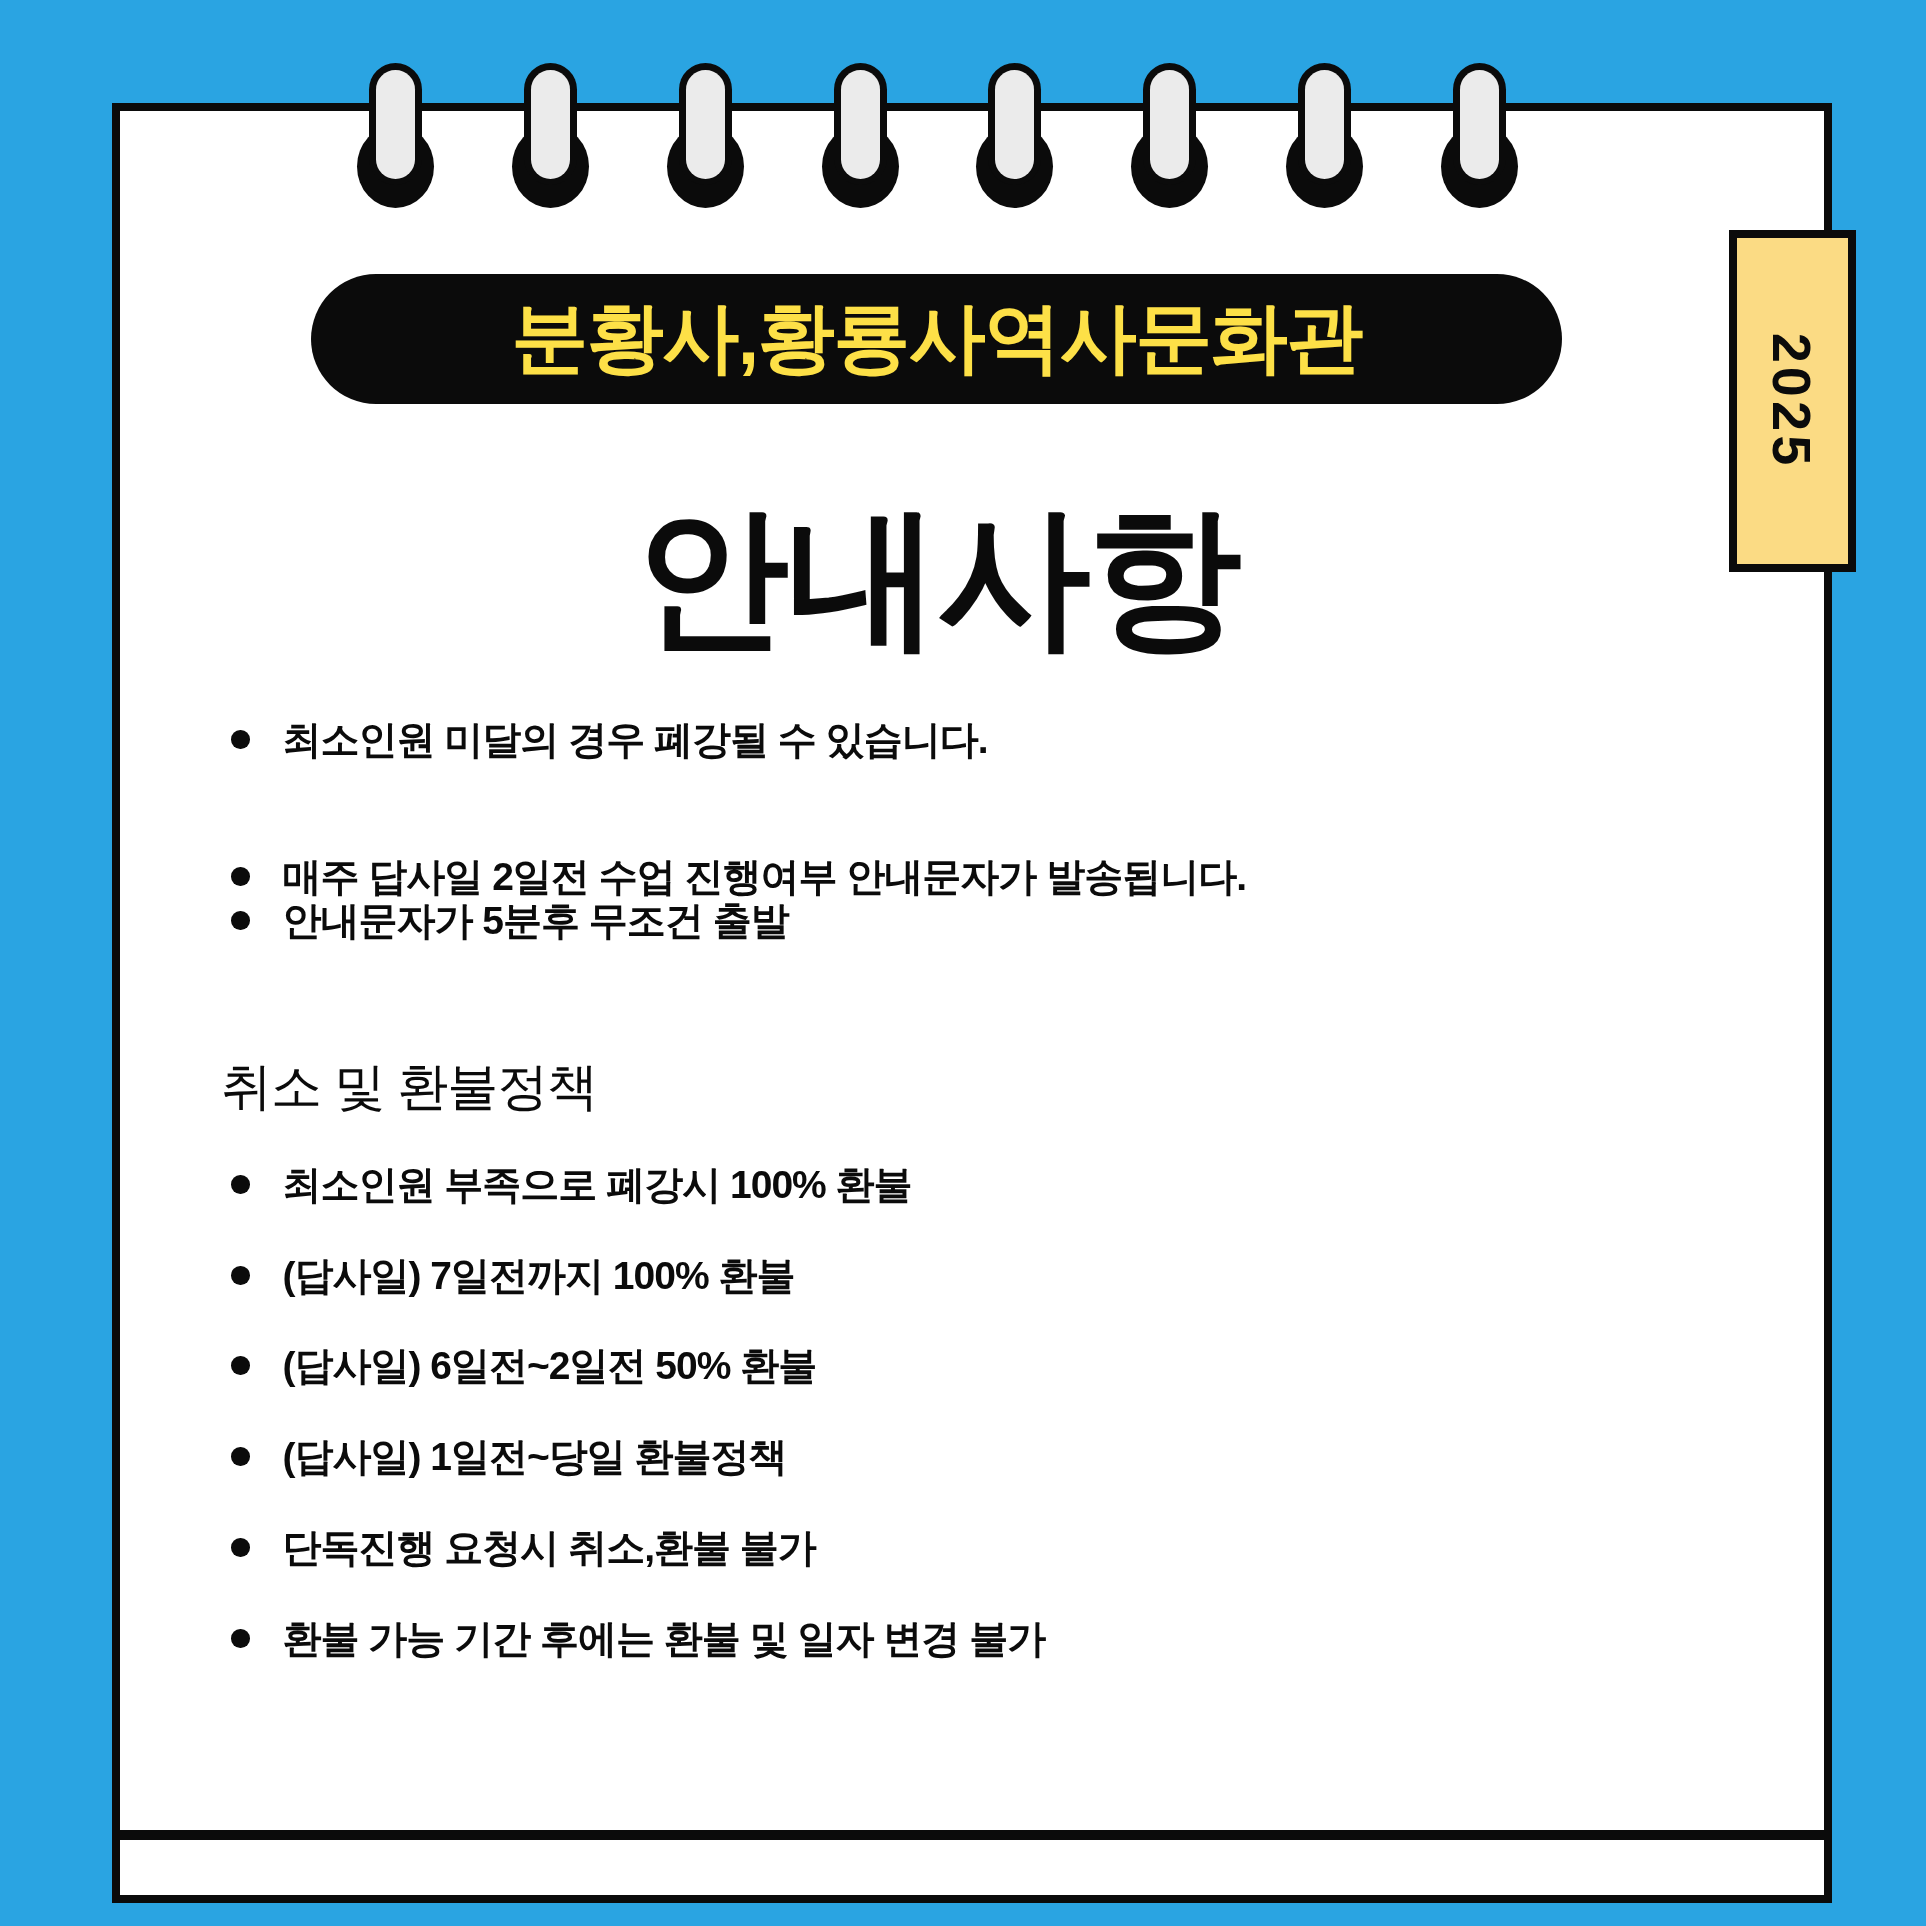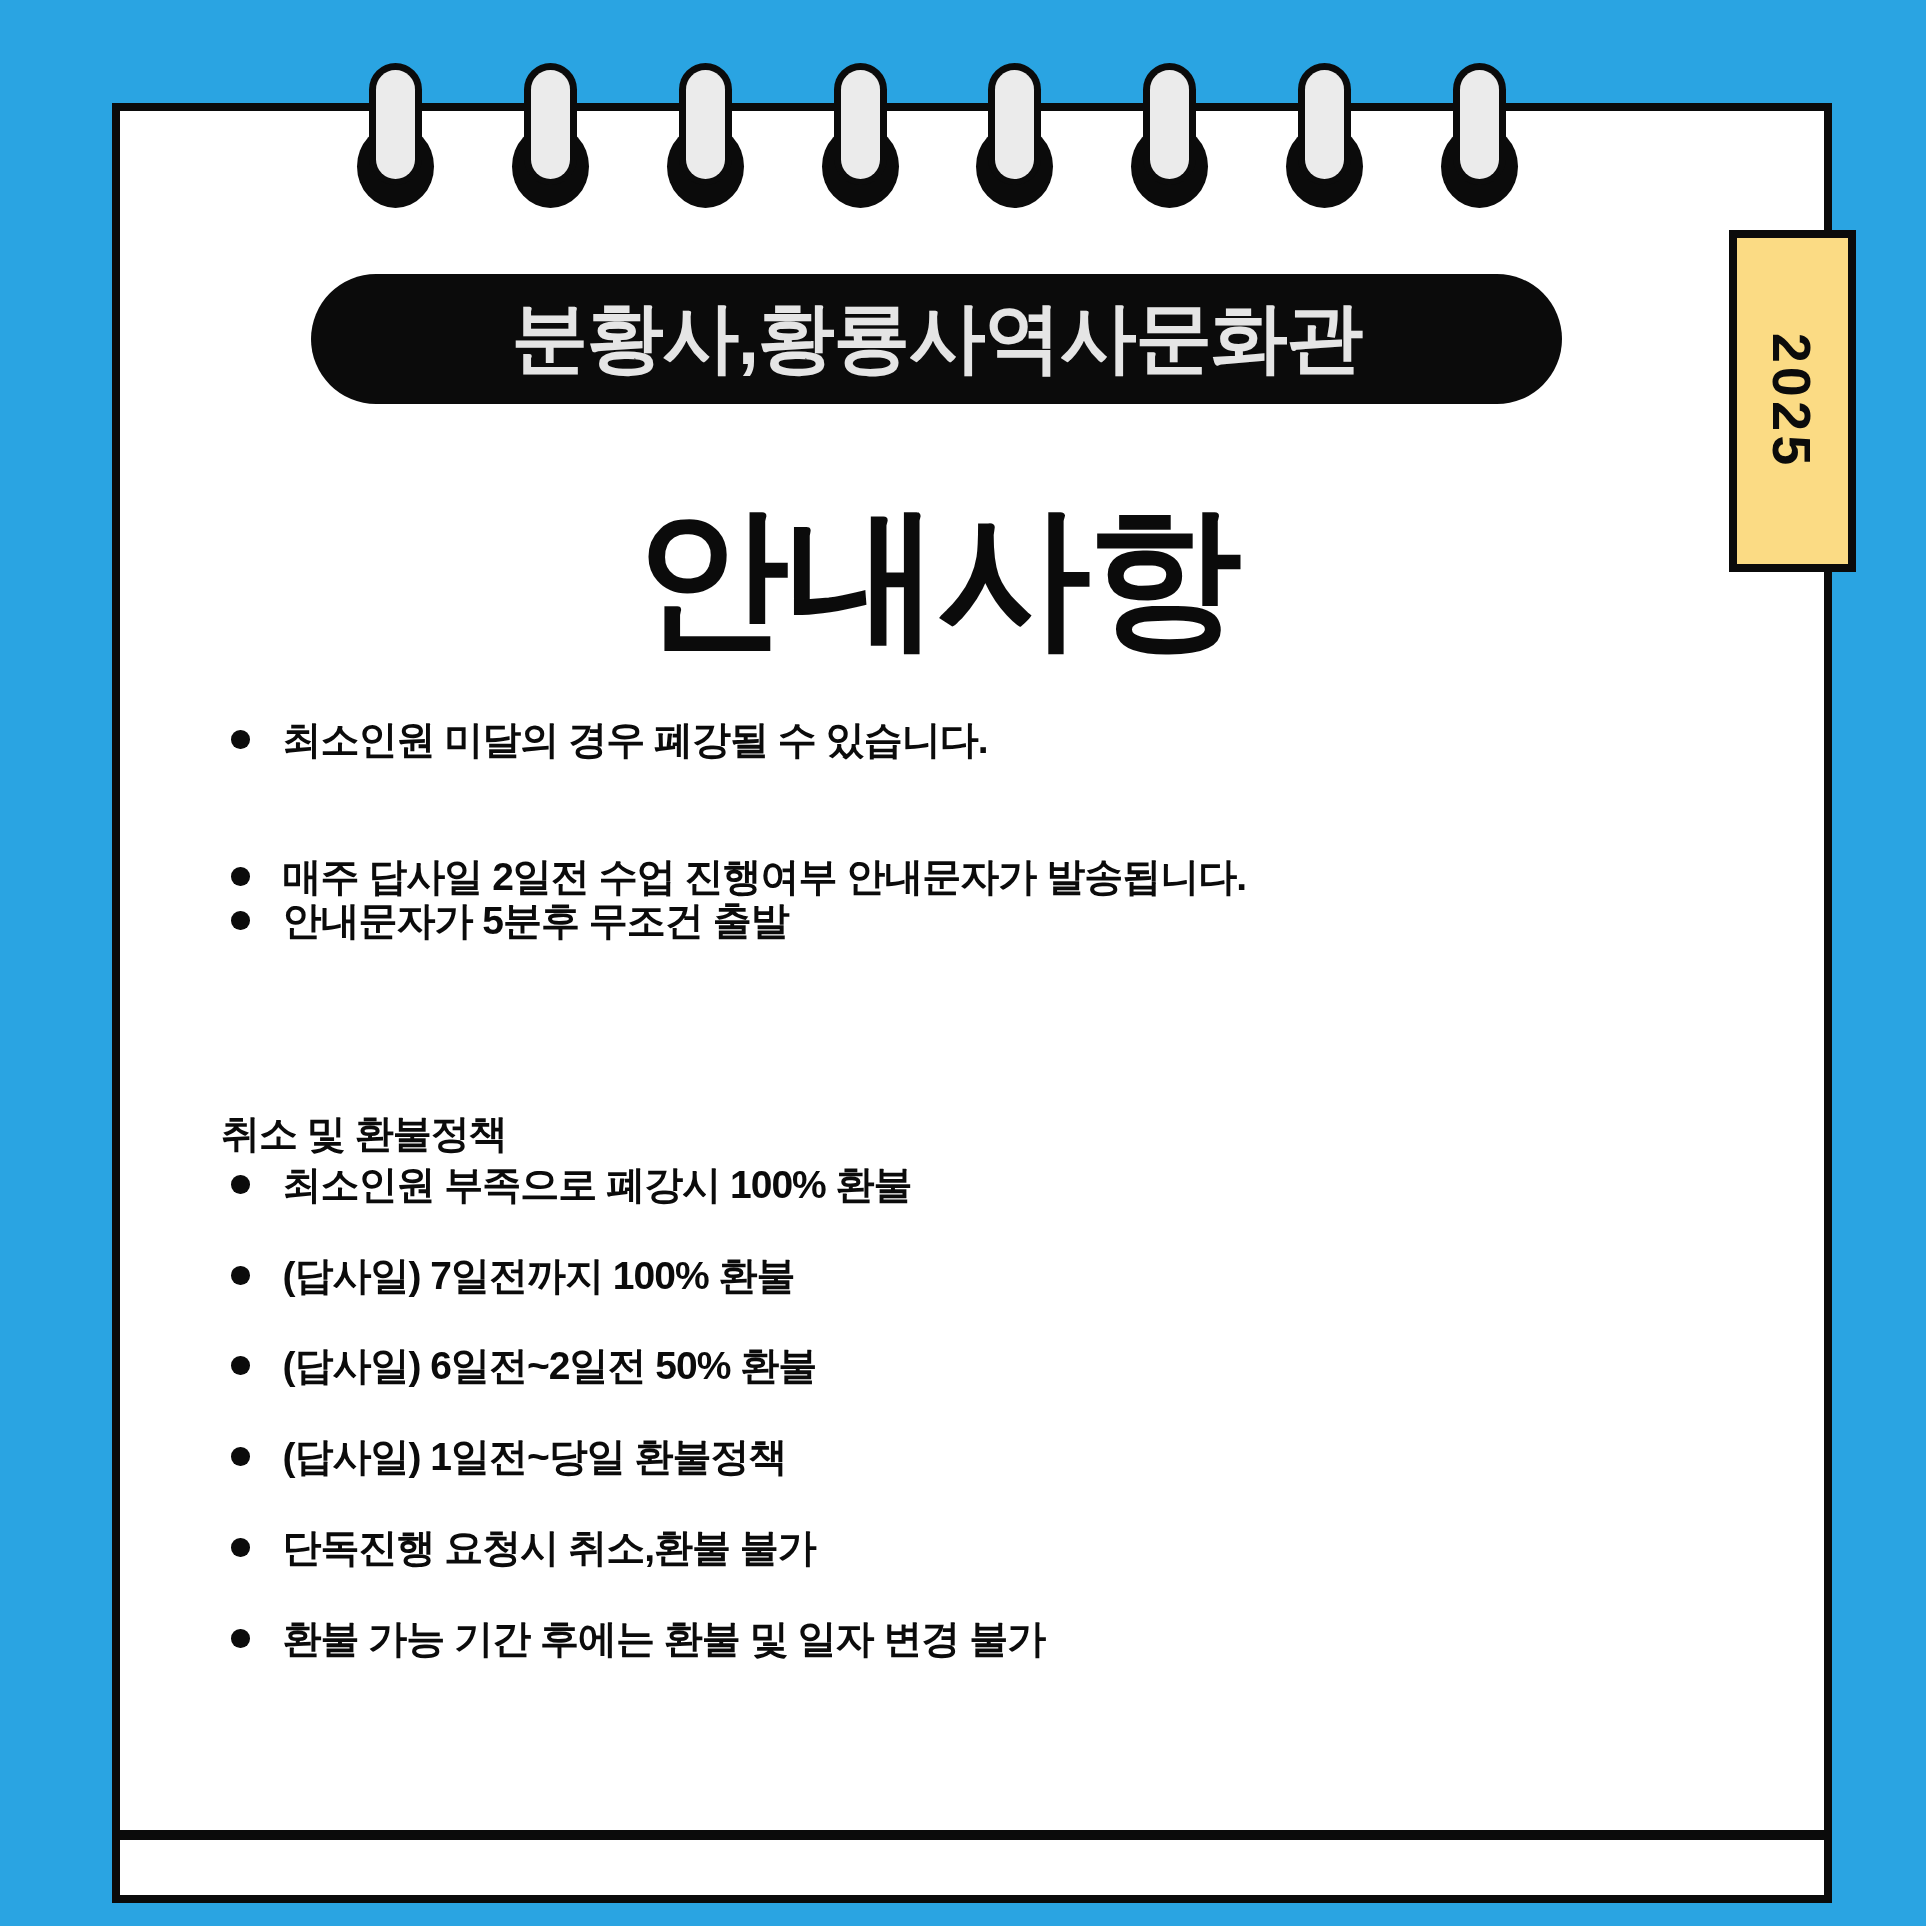--- a/index.html
+++ b/index.html
@@ -25,21 +25,21 @@
   .ring-hole{position:absolute;left:0;top:62px;width:77px;height:83px;border-radius:50%;background:var(--ink,#000);}
   .ring-outer{position:absolute;left:11.8px;top:0;width:53px;height:122px;border-radius:27px;background:var(--ink,#000);}
   .ring-inner{position:absolute;left:19px;top:7.2px;width:39px;height:109px;border-radius:19.5px;background:var(--ring_gray,#EBEBEB);}
   
   .pill{
     position:absolute;left:311px;top:274px;width:1251px;height:130px;z-index:4;
     background:var(--ink,#000);border-radius:65px;
     display:flex;align-items:center;justify-content:center;
   }
   .pill-label{
-    color:#e5e5e5;font-size:77px;font-weight:900;letter-spacing:-1.5px;white-space:nowrap;
+    color:#fde047;font-size:77px;font-weight:900;letter-spacing:-1.5px;white-space:nowrap;
   }
   
   .year-tab{
     position:absolute;left:1729px;top:230px;width:127px;height:342px;z-index:7;
     background:var(--yellow,#FBDB84);
     border:8.2px solid var(--ink,#000);box-sizing:border-box;
     display:flex;align-items:center;justify-content:center;
   }
   .year-label{
     transform:rotate(90deg);
@@ -53,21 +53,21 @@
   }
   
   .row{
     position:absolute;left:231px;z-index:3;
     display:flex;align-items:center;gap:33px;height:57px;white-space:nowrap;
   }
   .dot{width:18.5px;height:18.5px;border-radius:50%;background:var(--ink,#000);flex:0 0 auto;}
   .row-text{font-size:39px;font-weight:700;letter-spacing:-1px;line-height:1;}
   .section-heading{
     position:absolute;left:221px;z-index:3;height:57px;display:flex;align-items:center;
-    font-size:39px;font-weight:700;letter-spacing:-1px;white-space:nowrap;margin-top:46px;
+    font-size:51px;font-weight:400;letter-spacing:-1px;white-space:nowrap;
   }
   .n0{top:711px}.n1{top:848px}.n2{top:892px}
   .h0{top:1059px}
   .p0{top:1156px}.p1{top:1247px}.p2{top:1337px}.p3{top:1428px}.p4{top:1519px}.p5{top:1610px}
 </style>
 </head>
 <body>
 
 <div class="card">
   <div class="card-divider"></div>

